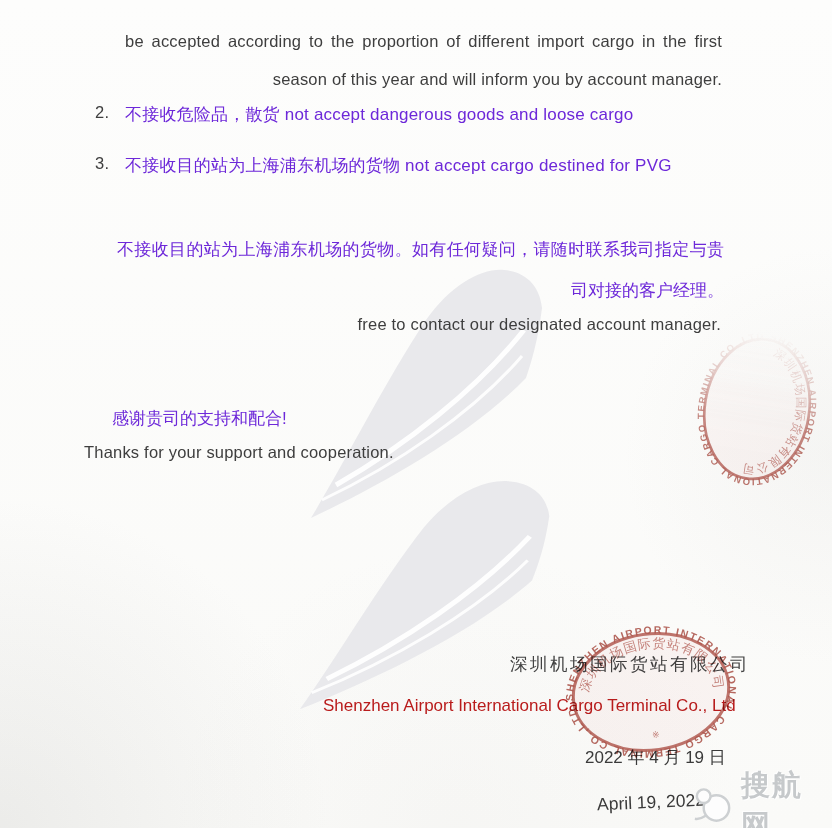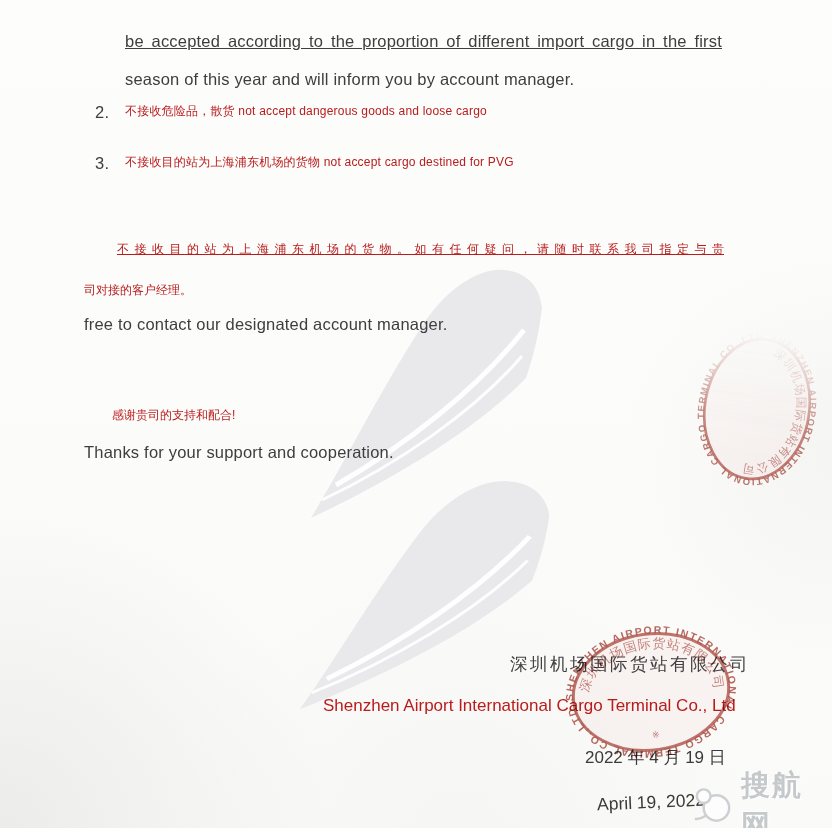--- a/index.html
+++ b/index.html
@@ -8,23 +8,23 @@
     font-family:"Liberation Sans","DejaVu Sans",sans-serif;
     background:
       radial-gradient(circle at 0% 100%, rgba(185,185,182,0.22), transparent 28%),
       radial-gradient(circle at 100% 55%, rgba(205,203,200,0.14), transparent 22%),
       radial-gradient(circle at 55% 100%, rgba(210,208,205,0.10), transparent 30%),
       linear-gradient(#fdfdfc, #fafaf8);
     color:#3c3c3c;
   }
   .abs{position:absolute;}
   .bodytext{font-size:16.5px;color:#3e3e3e;letter-spacing:.2px;white-space:nowrap;}
-  .wrapline{white-space:normal;}
-  .just{text-align:justify;text-align-last:justify;-moz-text-align-last:justify;white-space:normal;text-decoration:underline;}
-  .cn{font-size:12px;color:#b91c1c;}
+  .wrapline{white-space:normal;text-align:right;}
+  .just{text-align:justify;text-align-last:justify;-moz-text-align-last:justify;white-space:normal;}
+  .cn{font-size:17px;color:#6d28d9;}
 
   
   #para-continuation{left:125px;top:22px;width:597px;line-height:38px;}
   .list-item{left:95px;width:640px;display:flex;}
   .list-num{width:30px;flex:0 0 30px;}
   #item-2{top:103px;}
   #item-3{top:154px;}
   #para-cn{left:84px;top:229px;width:640px;line-height:41px;}
   #para-cn .l1{padding-left:33px;}
   #para-en{left:84px;top:306px;width:637px;line-height:37px;}

